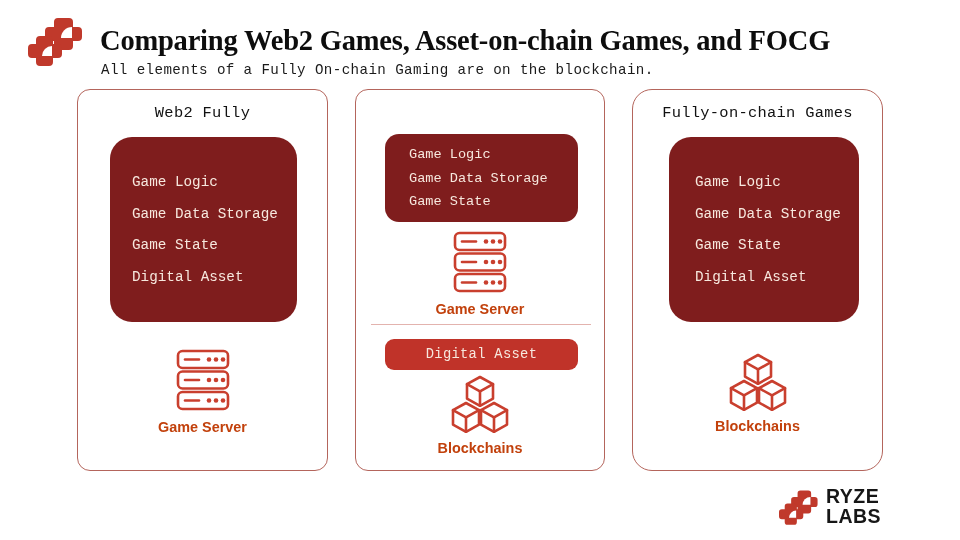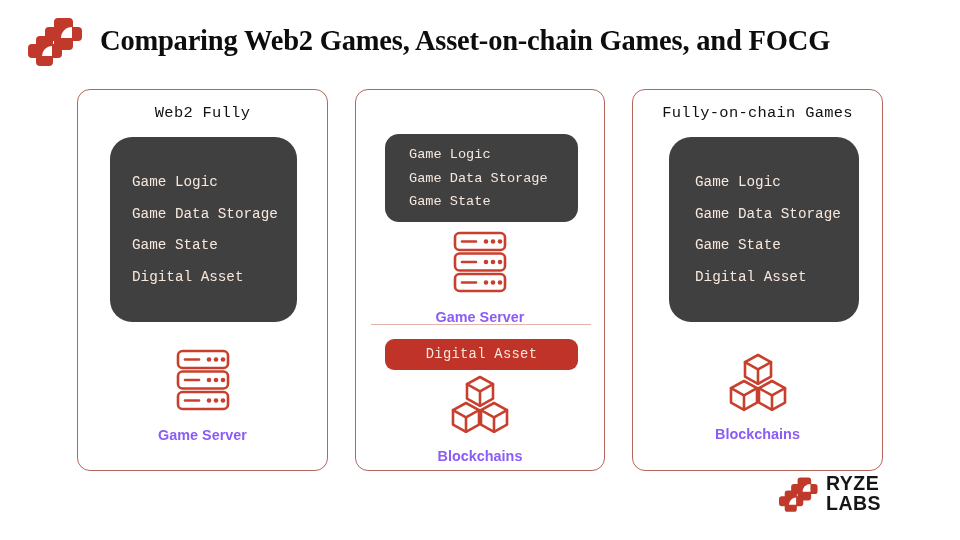--- a/index.html
+++ b/index.html
@@ -59,39 +59,39 @@
     position: absolute;
     top: 89px;
     height: 382px;
     background: #ffffff;
     border: 1.2px solid #b4655c;
     border-radius: 13px;
     box-sizing: border-box;
   }
   #card-0 { left: 77px;  width: 251px; }
   #card-1 { left: 355px; width: 250px; }
-  #card-2 { left: 632px; width: 251px; }
+  #card-2 { left: 632px; width: 251px; border-radius: 20px; }
 
   .card-title {
     position: absolute;
     left: 0;
     right: 0;
     top: 14px;
     text-align: center;
     font-family: "Liberation Mono", monospace;
     font-size: 15.4px;
     color: #111111;
     letter-spacing: 0.3px;
     white-space: nowrap;
   }
 
   
   .element-panel {
     position: absolute;
-    background: #404040;
+    background: #7f1d1d;
     box-sizing: border-box;
   }
   .element-panel .elem {
     font-family: "Liberation Mono", monospace;
     color: #f7e8de;
     white-space: nowrap;
   }
 
   
   #card-0 .element-panel {
@@ -153,35 +153,35 @@
     text-align: center;
   }
   .icon-block .glyph {
     display: block;
     margin: 0 auto;
   }
   .icon-caption {
     font-family: "Liberation Sans", sans-serif;
     font-size: 14.4px;
     font-weight: 600;
-    color: #8b5cf6;
-    white-space: nowrap;
-    margin-top: 11px;
+    color: #c2410c;
+    white-space: nowrap;
+    margin-top: 3px;
   }
 
   #card-0 .server-block    { left: 0; right: 0; top: 258px; }
   #card-1 .server-block    { left: 0; right: 0; top: 140px; }
   #card-1 .chain-block     { left: 0; right: 0; top: 285px; }
   #card-2 .chain-block     { left: 0; right: 0; top: 263px; }
 
   
   .footer-logo {
     position: absolute;
     left: 779px;
-    top: 472px;
+    top: 485px;
     width: 130px;
     height: 45px;
   }
   .footer-mark {
     position: absolute;
     left: 0;
     top: 4px;
     width: 40px;
     height: 36px;
   }
@@ -210,20 +210,21 @@
         <path d="M12 20 h9 a4 4 0 0 1 4 4 v4 h5 a4 4 0 0 1 4 4 v6 a4 4 0 0 1 -4 4 h-5 v4 a4 4 0 0 1 -4 4 h-9 a4 4 0 0 1 -4 -4 v-4 h-4 a4 4 0 0 1 -4 -4 v-6 a4 4 0 0 1 4 -4 h4 v-4 a4 4 0 0 1 4 -4 z"></path>
       </g>
       <g fill="#ffffff">
         <path d="M44 11 a11 11 0 0 0 -11 11 h11 z"></path>
         <path d="M24 30 a10 10 0 0 0 -10 10 h10 z"></path>
       </g>
     </svg>
   </div>
 
   <div class="page-title">Comparing Web2 Games, Asset-on-chain Games, and FOCG</div>
+  <div class="page-subtitle">All elements of a Fully On-chain Gaming are on the blockchain.</div>
 </div>
 
 <div class="card" id="card-0">
   <div class="card-title">Web2 Fully</div>
 
   <div class="element-panel">
     <div class="elem">Game Logic</div>
     <div class="elem">Game Data Storage</div>
     <div class="elem">Game State</div>
     <div class="elem">Digital Asset</div>

